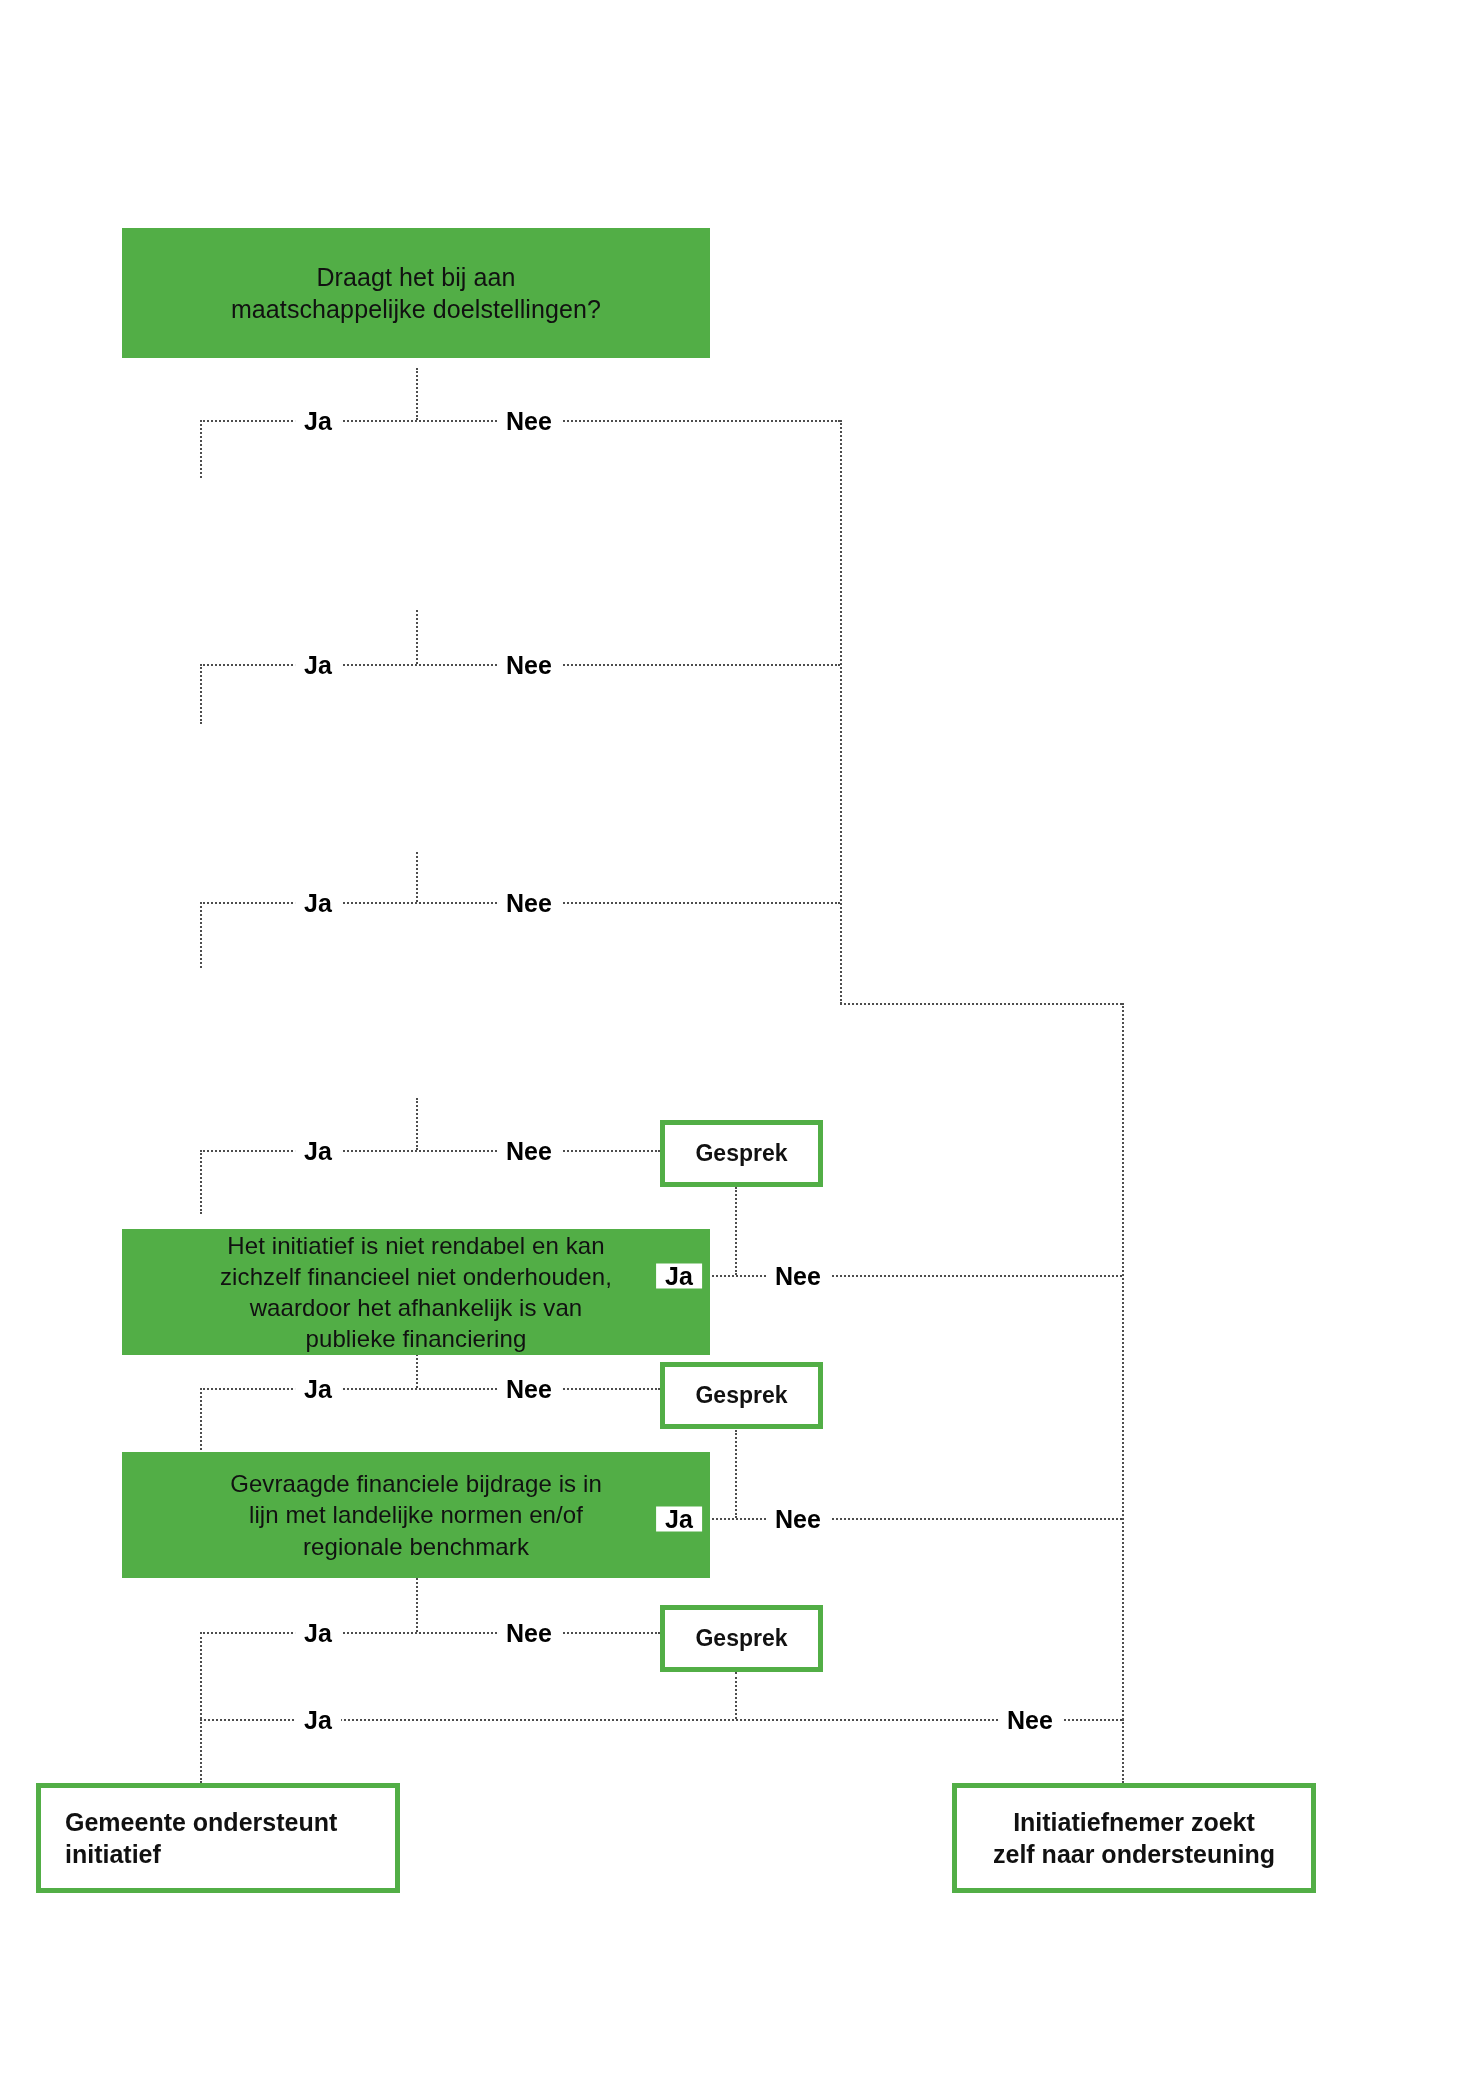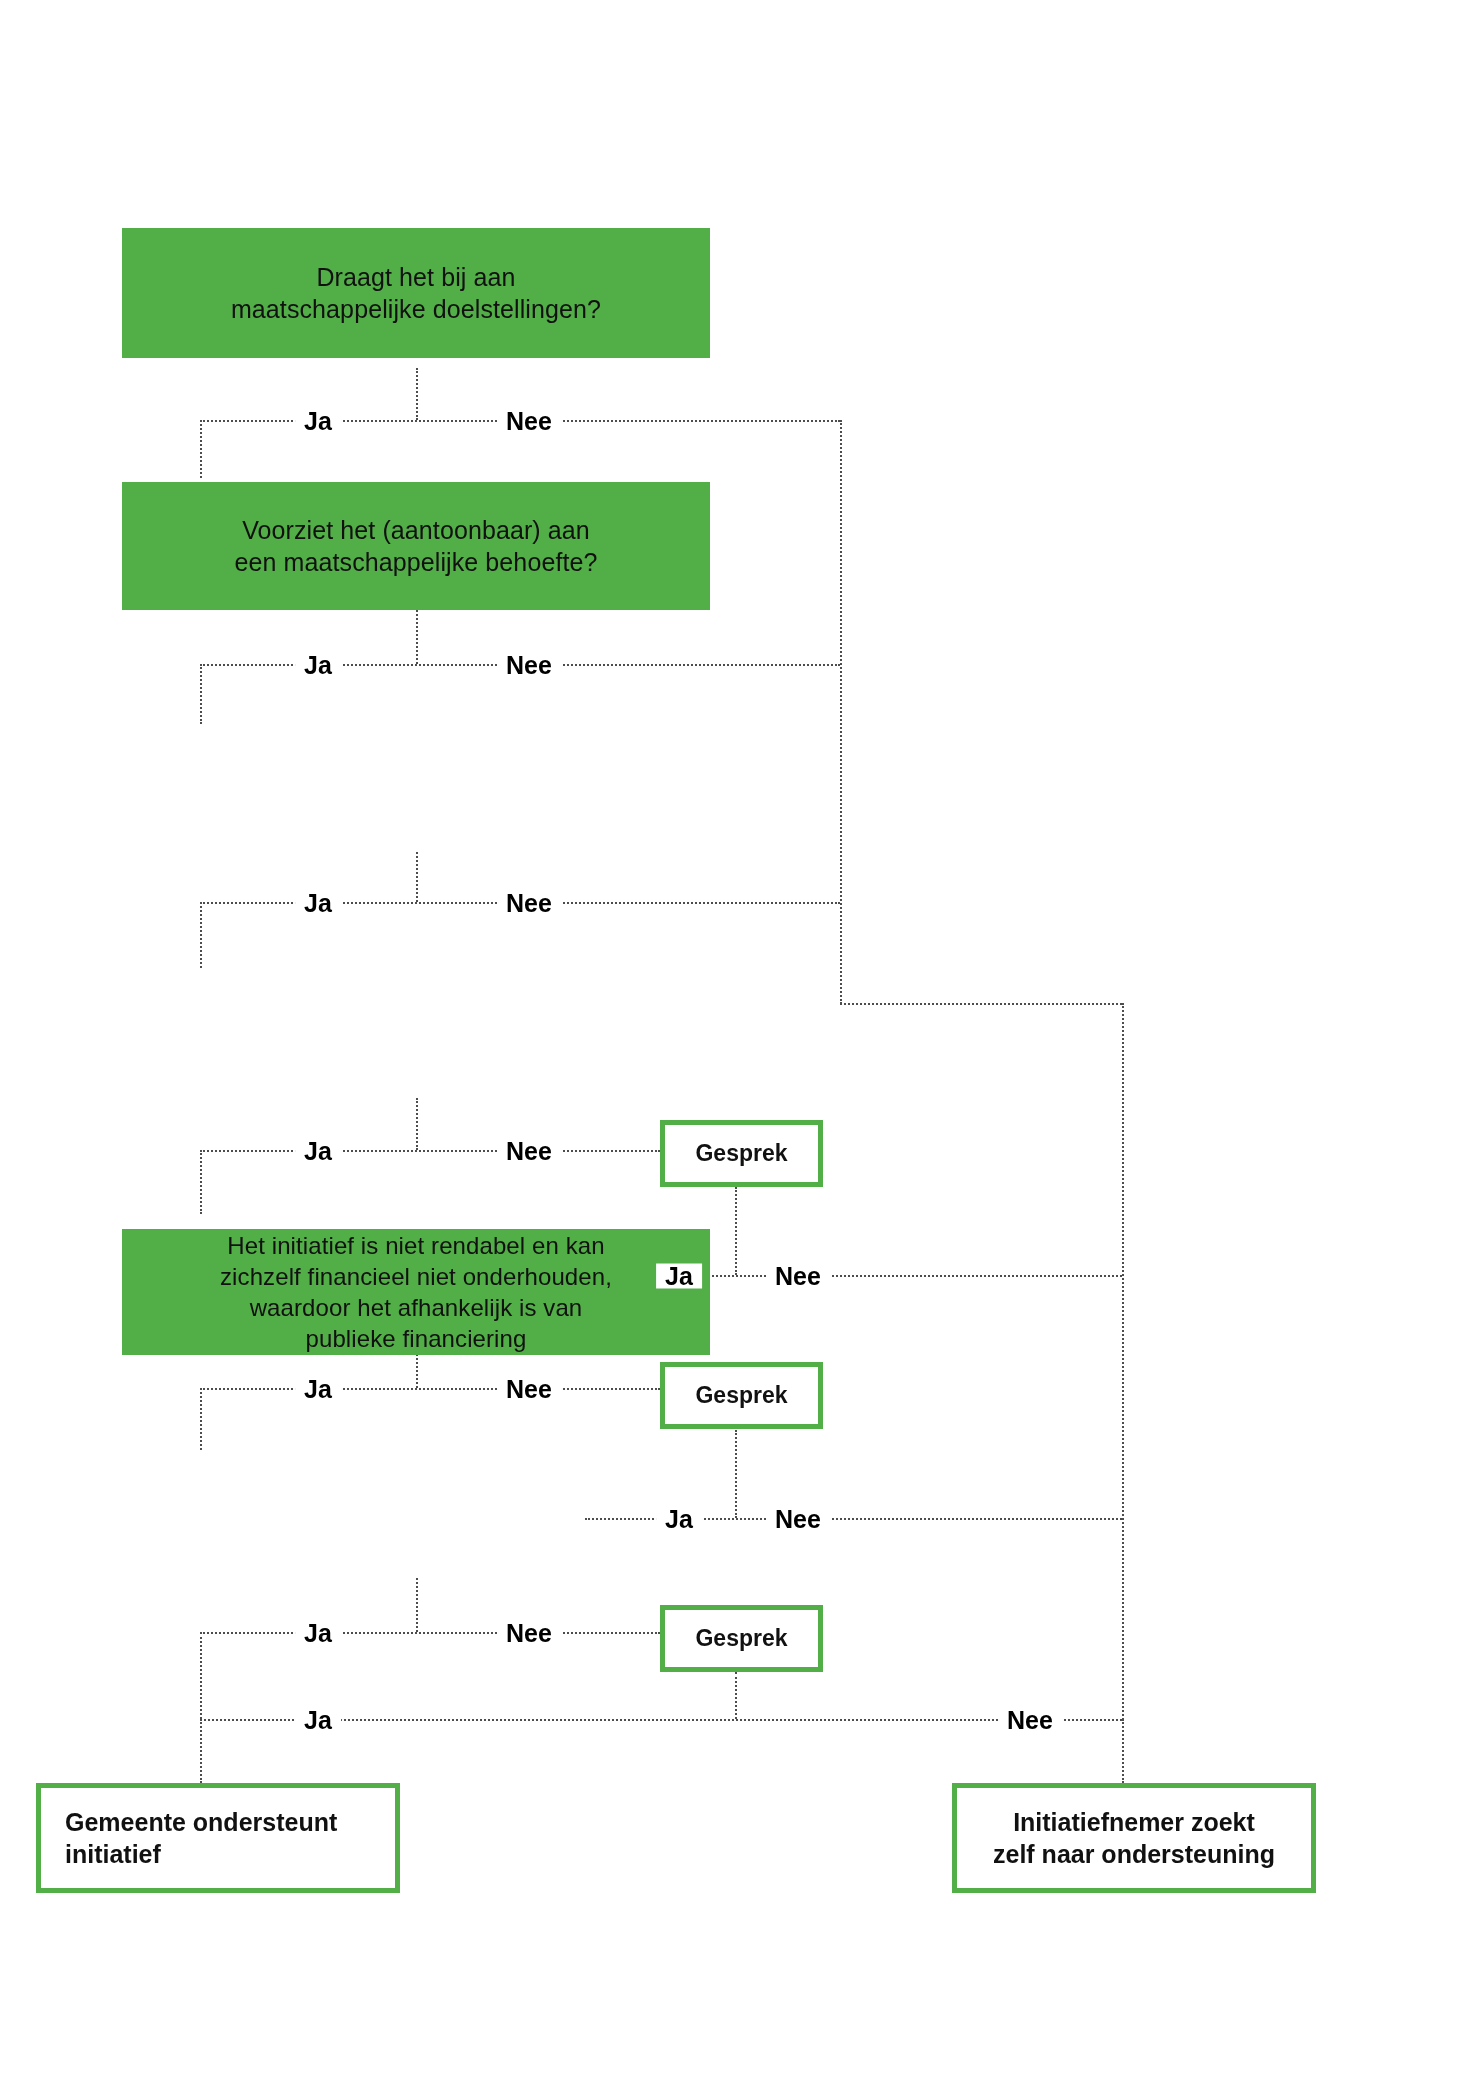--- a/index.html
+++ b/index.html
@@ -122,30 +122,31 @@
   <div class="vline" style="left:735px; top:1672px; height:47px;"></div>
 
   <div class="hline" style="left:200px; top:1719px; width:922px;"></div>
 
   <div class="vline" style="left:200px; top:1719px; height:64px;"></div>
   <div class="vline" style="left:1122px; top:1719px; height:64px;"></div>
 
   <div class="qbox" style="left:122px; top:228px; width:588px; height:130px;">Draagt het bij aan
 maatschappelijke doelstellingen?</div>
 
-  <div class="qbox" style="left:122px; top:482px; width:588px; height:128px;">Voorziet het (aantoonbaar) aan
-een maatschappelijke behoefte?</div>
 
 
 
   <div class="qbox" style="left:122px; top:1212px; width:588px; height:126px; font-size:24px;margin-top:17px;">Het initiatief is niet rendabel en kan
 zichzelf financieel niet onderhouden,
 waardoor het afhankelijk is van
 publieke financiering</div>
 
+  <div class="qbox" style="left:122px; top:1452px; width:588px; height:126px; font-size:24px;">Gevraagde financiele bijdrage is in
+lijn met landelijke normen en/of
+regionale benchmark</div>
 
   <div class="obox" style="left:660px; top:1120px; width:163px; height:67px;">Gesprek</div>
 
   <div class="obox" style="left:660px; top:1362px; width:163px; height:67px;">Gesprek</div>
 
   <div class="obox" style="left:660px; top:1605px; width:163px; height:67px;">Gesprek</div>
 
   <div class="obox terminal" style="left:36px; top:1783px; width:364px; height:110px; justify-content:flex-start; text-align:left; padding-left:24px;">Gemeente ondersteunt
 initiatief</div>
 

